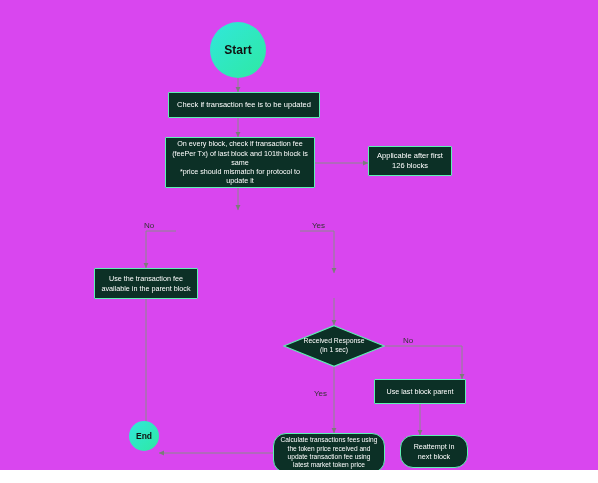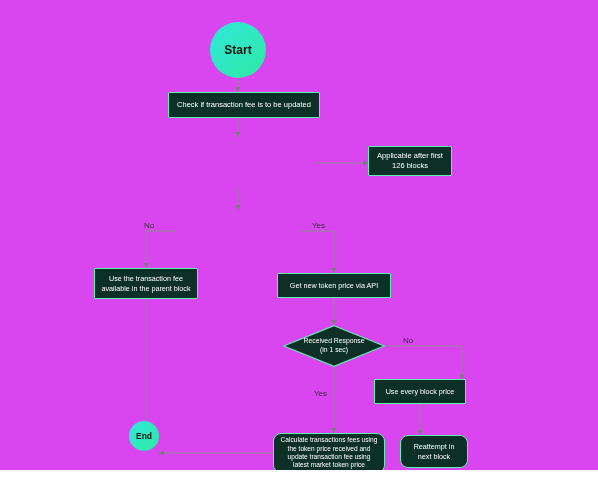--- a/index.html
+++ b/index.html
@@ -33,21 +33,21 @@
     text-align: center;
     color: #ffffff;
     background: #0c3026;
     border: 1px solid #5ff0b4;
     z-index: 2;
   }
   .node.process {
     border-radius: 1px;
   }
   .node.rounded {
-    border-radius: 8px;
+    border-radius: 13px;
   }
   .node .label {
     display: block;
     line-height: 1.28;
     padding: 0 5px;
     white-space: pre-line;
   }
   .terminator {
     position: absolute;
     border-radius: 50%;
@@ -131,50 +131,51 @@
   </svg>
 
   <div class="terminator" style="left:210px; top:22px; width:56px; height:56px; font-size:12px;">
     <span>Start</span>
   </div>
 
   <div class="node process" style="left:168px; top:92px; width:152px; height:26px; font-size:7.5px;">
     <span class="label">Check if transaction fee is to be updated</span>
   </div>
 
+  <div class="node process" style="left:165px; top:137px; width:150px; height:51px; font-size:7.2px;">
+    <span class="label">On every block, check if transaction fee (feePer Tx) of last block and 101th block is same
+*price should mismatch for protocol to update it</span>
+  </div>
 
   <div class="node process" style="left:368px; top:146px; width:84px; height:30px; font-size:7.5px;">
     <span class="label">Applicable after first 126 blocks</span>
   </div>
 
 
   <div class="edge-label" style="left:144px; top:221px;">No</div>
   <div class="edge-label" style="left:312px; top:221px;">Yes</div>
 
   <div class="node process" style="left:94px; top:268px; width:104px; height:31px; font-size:7.2px;justify-content:center;">
     <span class="label">Use the transaction fee available in the parent block</span>
   </div>
 
-  <div class="node process" style="left:277px; top:273px; width:114px; height:25px; font-size:7.2px;">
-    <span class="label">Get new token price via API</span>
-  </div>
 
   <div class="diamond-wrap" style="left:283px; top:325px; width:102px; height:42px;">
     <svg width="102" height="42" viewBox="0 0 102 42">
       <polygon points="51,0.7 101.3,21 51,41.3 0.7,21" fill="#0c3026" stroke="#5ff0b4" stroke-width="1.2"></polygon>
     </svg>
     <div class="diamond-text" style="font-size:6.8px;">Received Response
 (in 1 sec)</div>
   </div>
 
   <div class="edge-label" style="left:403px; top:336px;">No</div>
   <div class="edge-label" style="left:314px; top:389px;">Yes</div>
 
   <div class="node process" style="left:374px; top:379px; width:92px; height:25px; font-size:7.2px;">
-    <span class="label">Use every block price</span>
+    <span class="label">Use last block parent</span>
   </div>
 
   <div class="node rounded" style="left:273px; top:433px; width:112px; height:40px; font-size:6.6px;">
     <span class="label">Calculate transactions fees using the token price received and update transaction fee using latest market token price</span>
   </div>
 
   <div class="node rounded" style="left:400px; top:435px; width:68px; height:33px; font-size:7.2px;">
     <span class="label">Reattempt in next block</span>
   </div>
 

